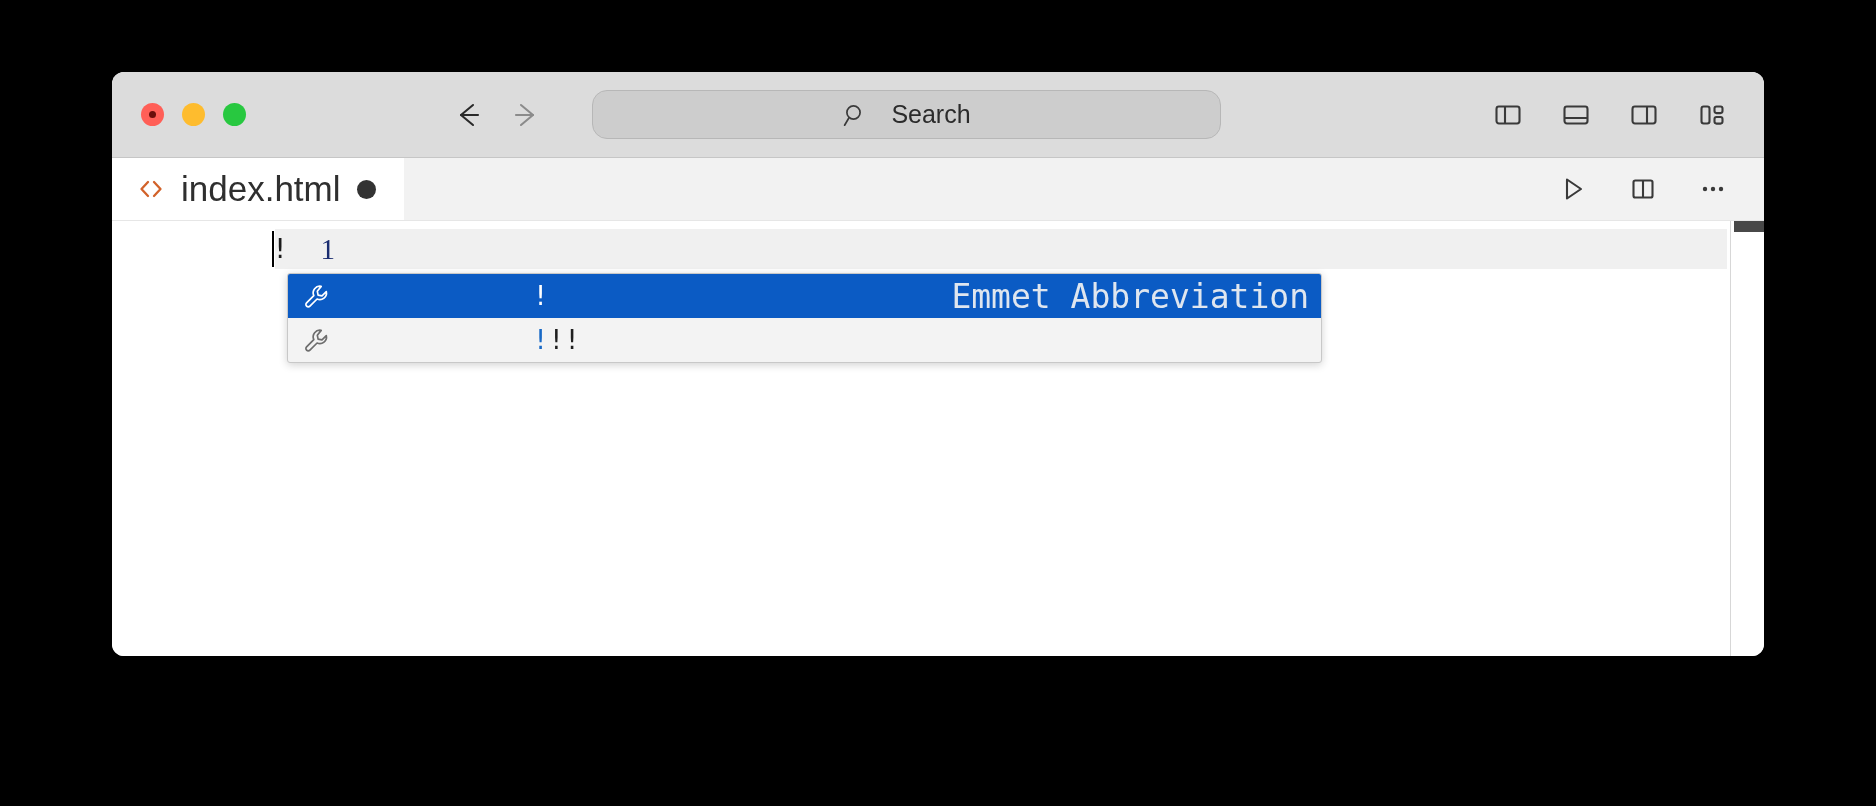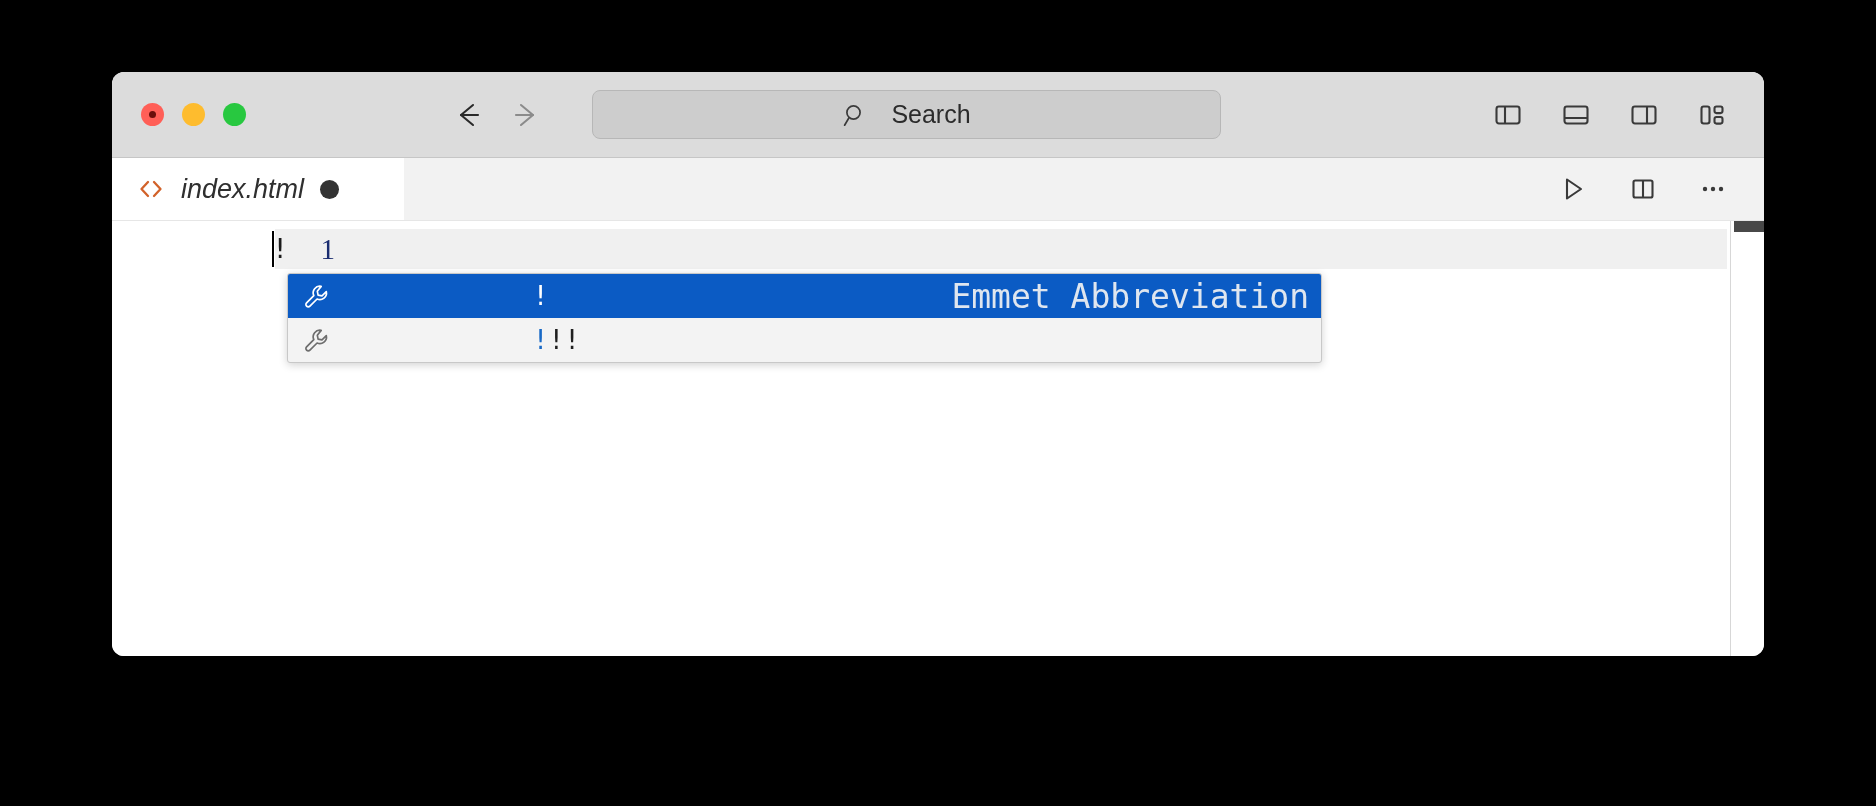--- a/index.html
+++ b/index.html
@@ -81,21 +81,21 @@
     justify-content: center;
   }
   .nav-arrow svg { display: block; }
 
   .search-field {
     margin-left: 49px;
     width: 629px;
     height: 49px;
     background: #cdcdcd;
     border: 1px solid #b7b7b7;
-    border-radius: 8px;
+    border-radius: 15px;
     display: flex;
     align-items: center;
     justify-content: center;
     gap: 23px;
     box-sizing: border-box;
   }
   .search-label {
     font-size: 25px;
     color: #2b2b2b;
     font-family: "Liberation Sans", sans-serif;
@@ -132,25 +132,24 @@
     width: 292px;
     background: #ffffff;
     display: flex;
     align-items: center;
     padding-left: 25px;
     gap: 16px;
     box-sizing: border-box;
   }
   .tab-icon svg { display: block; }
   .tab-label {
-    font-size: 27px;
+    font-size: 35px;
     color: #2f2f2f;
     font-family: "Liberation Sans", sans-serif;
     white-space: nowrap;
-    font-style: italic;
   }
   .tab-dirty {
     width: 19px;
     height: 19px;
     border-radius: 50%;
     background: #333333;
     flex: none;
   }
 
   .editor-actions {

